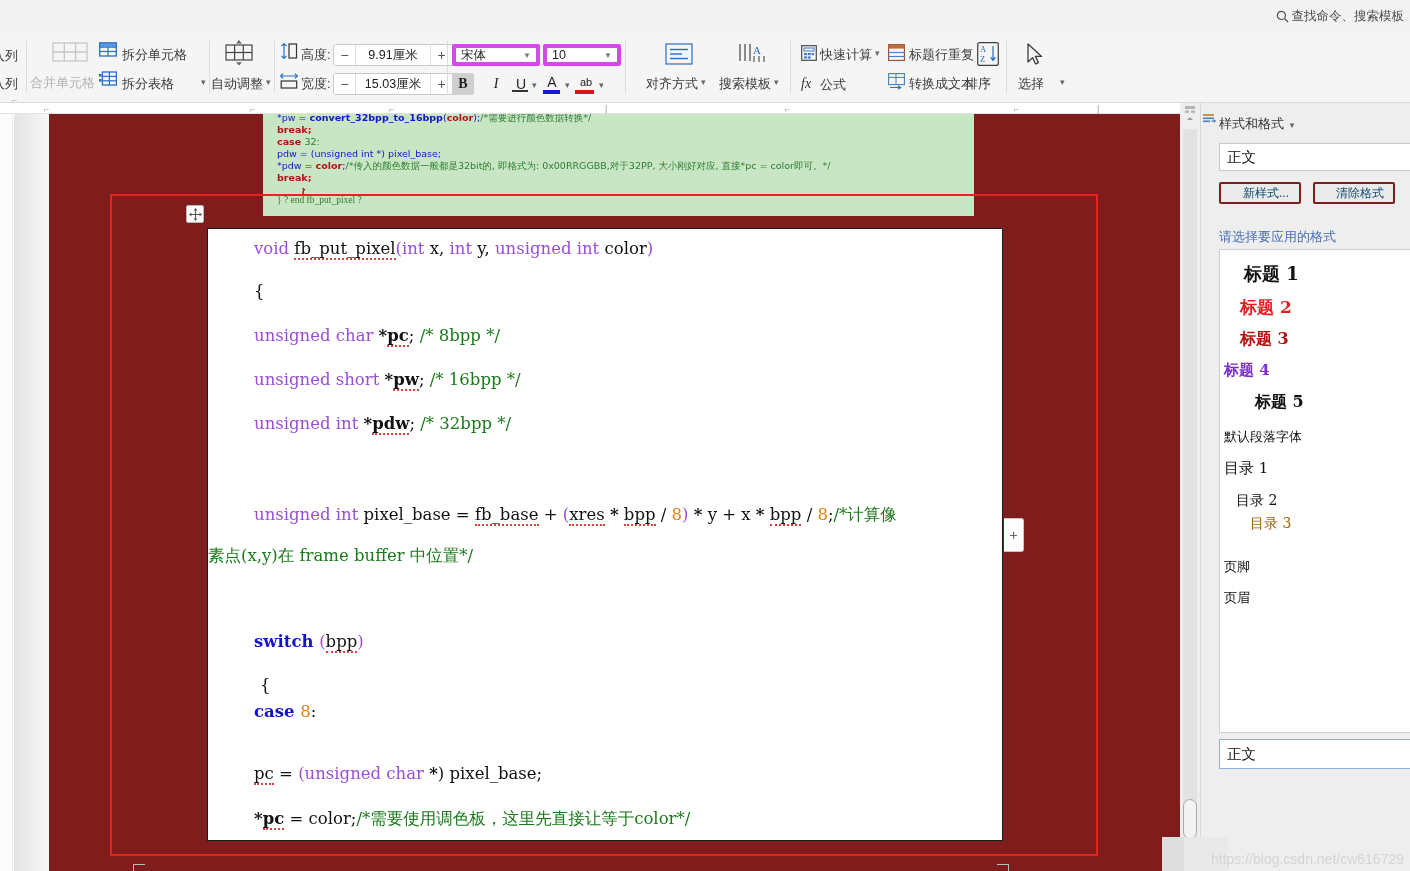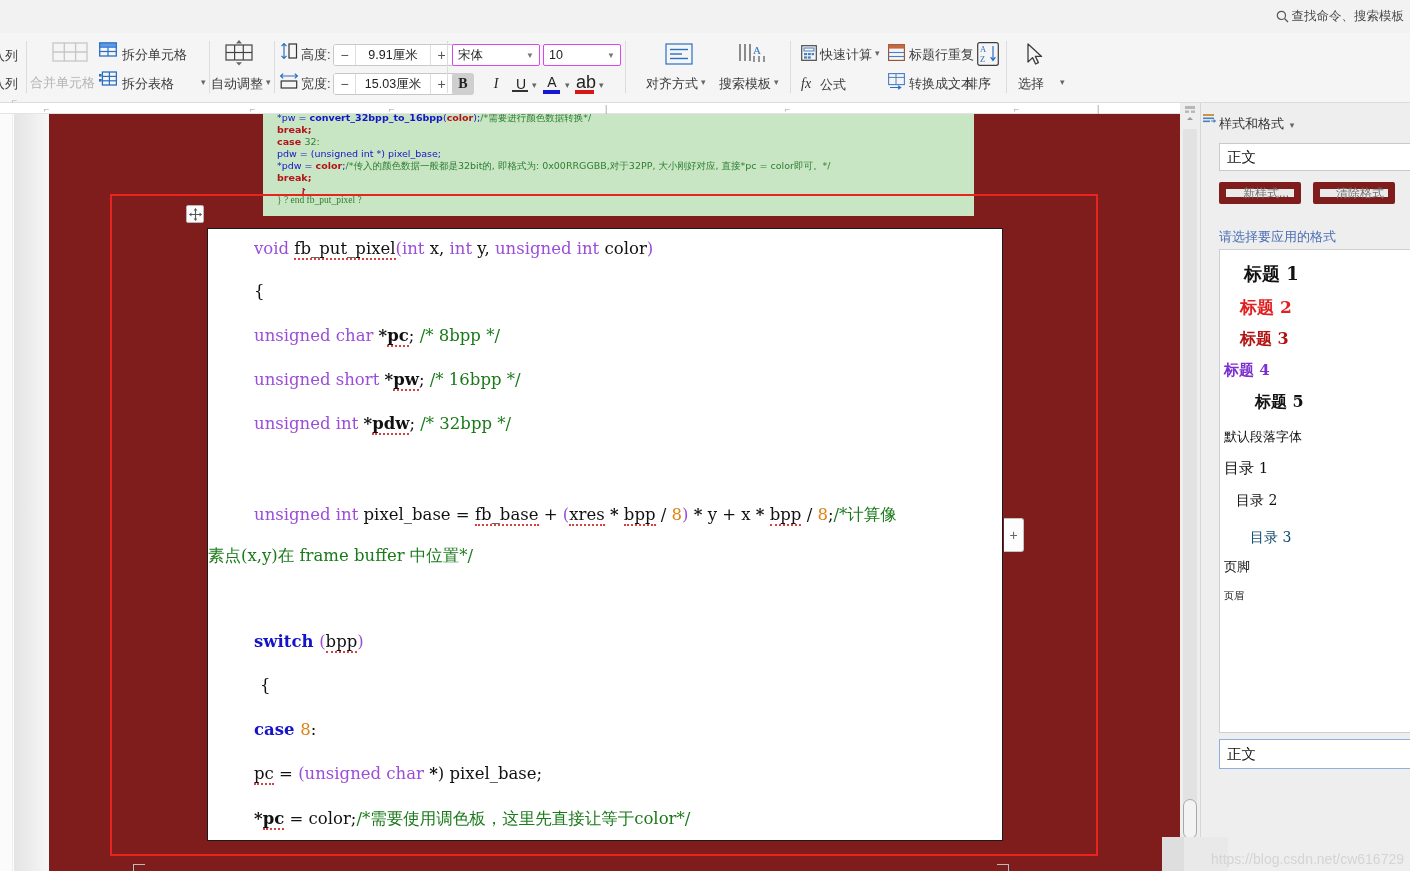--- a/index.html
+++ b/index.html
@@ -50,21 +50,21 @@
     font-size:14px; color:#555; background:#fff; cursor:default;
   }
   .stepper .sdiv { width:1px; height:20px; background:#dedede; }
   .stepper .sval {
     width:74px; text-align:center; font-size:12.5px; color:#222;
     white-space:nowrap; overflow:hidden;
   }
 
   
   .combo {
-    position:absolute; height:22px; border:1px solid #d946ef; background:#fff;
+    position:absolute; height:22px; border:4px solid #d946ef; background:#fff;
     border-radius:2px; display:flex; align-items:center; padding-left:5px;
     font-size:12.5px; color:#222;
   }
   .combo .carr { position:absolute; right:5px; font-size:8px; color:#777; }
 
   .fbtn {
     position:absolute; width:22px; height:22px; display:flex;
     align-items:center; justify-content:center; font-size:14px; color:#222;
     border-radius:3px;
   }
@@ -174,22 +174,22 @@
     position:absolute; left:18px; top:12px; font-size:13px; color:#333; white-space:nowrap;
   }
   .sp-pinicon { position:absolute; left:0px; top:8px; }
   .sp-inputtop {
     position:absolute; left:18px; top:40px; width:200px; height:28px;
     background:#fff; border:1px solid #c9c9c9; display:flex; align-items:center;
     padding-left:7px; font-size:14.5px; color:#111;
   }
   .sp-btn {
     position:absolute; top:79px; height:22px; background:#eaeaea;
-    border:7px solid #7f1d1d; border-radius:2px; display:flex;
-    align-items:center; justify-content:center; font-size:12px; color:#737373;padding-left:12px;
+    border:2px solid #7f1d1d; border-radius:2px; display:flex;
+    align-items:center; justify-content:center; font-size:12px; color:#0c4a6e;padding-left:12px;
   }
   .sp-hint {
     position:absolute; left:18px; top:125px; font-size:13px; color:#4a6fb5; white-space:nowrap;
   }
   .sp-list {
     position:absolute; left:18px; top:146px; width:200px; height:484px;
     background:#fff; border:1px solid #cfcfcf; border-right:none; overflow:hidden;
   }
   .sp-item {
     position:absolute; white-space:nowrap; left:10px;
@@ -322,21 +322,21 @@
       <div class="fbtn" style="left:510px;top:40px;">U</div>
       <div style="position:absolute;left:512px;top:57px;width:16px;height:1.5px;background:#333;"></div>
       <span class="cap dropdn" style="left:530px;top:47px;">▾</span>
     </div>
     <div>
       <div class="fbtn" style="left:541px;top:38px;">A</div>
       <div style="position:absolute;left:543px;top:57px;width:17px;height:3.5px;background:#1616d8;"></div>
       <span class="cap dropdn" style="left:563px;top:47px;">▾</span>
     </div>
     <div>
-      <div class="fbtn" style="left:575px;top:38px;font-size:18px;">ab</div>
+      <div class="fbtn" style="left:575px;top:38px;font-size:11px;">ab</div>
       <div style="position:absolute;left:575px;top:57px;width:19px;height:3.5px;background:#d81616;"></div>
       <span class="cap dropdn" style="left:597px;top:47px;">▾</span>
     </div>
 
     <div class="rsep" style="left:625px;"></div>
 
     <div>
       <svg style="position:absolute;left:665px;top:10px;" width="28" height="22" viewBox="0 0 28 22">
         <rect x="1" y="1" width="26" height="20" fill="none" stroke="#2a6ec4" stroke-width="1.2"></rect>
         <line x1="5" y1="6.5" x2="23" y2="6.5" stroke="#2a6ec4" stroke-width="1.4"></line>
@@ -468,21 +468,21 @@
         <div id="code-lines">
             <div class="cl" style="top: 10px; left: 46px;"><span class="kw">void </span><span class="plain sq">fb_put_pixel</span><span class="kw">(</span><span class="kw">int </span><span class="plain">x, </span><span class="kw">int </span><span class="plain">y, </span><span class="kw">unsigned int </span><span class="plain">color</span><span class="kw">)</span></div>
             <div class="cl" style="top: 53px; left: 46px;"><span class="plain">{</span></div>
             <div class="cl" style="top: 97px; left: 46px;"><span class="kw">unsigned char </span><span class="plain" style="font-weight: bold;"> *</span><span class="plain sq" style="font-weight: bold;">pc</span><span class="plain">;  </span><span class="cmt">/* 8bpp */</span></div>
             <div class="cl" style="top: 141px; left: 46px;"><span class="kw">unsigned short </span><span class="plain" style="font-weight: bold;">*</span><span class="plain sq" style="font-weight: bold;">pw</span><span class="plain">;  </span><span class="cmt">/* 16bpp */</span></div>
             <div class="cl" style="top: 185px; left: 46px;"><span class="kw">unsigned int </span><span class="plain" style="font-weight: bold;">   *</span><span class="plain sq" style="font-weight: bold;">pdw</span><span class="plain">; </span><span class="cmt">/* 32bpp */</span></div>
             <div class="cl" style="top: 275px; left: 46px;"><span class="kw">unsigned int </span><span class="plain">pixel_base = </span><span class="plain sq">fb_base</span><span class="plain"> + </span><span class="kw">(</span><span class="plain sq">xres</span><span class="plain"> </span><span class="plain" style="font-weight: bold;">*</span><span class="plain"> </span><span class="plain sq">bpp</span><span class="plain"> / </span><span class="num">8</span><span class="kw">)</span><span class="plain"> </span><span class="plain" style="font-weight: bold;">*</span><span class="plain"> y + x </span><span class="plain" style="font-weight: bold;">*</span><span class="plain"> </span><span class="plain sq">bpp</span><span class="plain"> / </span><span class="num">8</span><span class="plain">;</span><span class="cmt">/*计算像</span></div>
             <div class="cl" style="top: 316px; left: 0px;"><span class="cmt">素点(x,y)在 frame buffer 中位置*/</span></div>
             <div class="cl" style="top: 403px; left: 46px;"><span class="kwb">switch </span><span class="kw">(</span><span class="plain sq">bpp</span><span class="kw">)</span></div>
             <div class="cl" style="top: 447px; left: 52px;"><span class="plain">{</span></div>
-            <div class="cl" style="top: 491px; left: 46px;"><span class="kwb">case </span><span class="num">8</span><span class="plain">:</span></div>
+            <div class="cl" style="top: 473px; left: 46px;"><span class="kwb">case </span><span class="num">8</span><span class="plain">:</span></div>
             <div class="cl" style="top: 535px; left: 46px;"><span class="plain sq">pc</span><span class="plain"> = </span><span class="kw">(</span><span class="kw">unsigned char </span><span class="plain" style="font-weight: bold;">*</span><span class="plain">) pixel_base;</span></div>
             <div class="cl" style="top: 579px; left: 46px;"><span class="plain" style="font-weight: bold;">*</span><span class="plain sq" style="font-weight: bold;">pc</span><span class="plain"> = color;</span><span class="cmt">/*需要使用调色板，这里先直接让等于color*/</span></div>
           </div>
       </div>
 
       <div class="addcol">+</div>
 
       <div class="foldmark" style="left:84px;top:750px;border-left:1px solid #bbb;border-top:1px solid #bbb;"></div>
       <div class="foldmark" style="left:948px;top:750px;border-right:1px solid #bbb;border-top:1px solid #bbb;"></div>
     </div>
@@ -521,23 +521,23 @@
     <div class="sp-list">
       <div id="style-items">
           <div class="sp-item" style="top: 12px; left: 24px; font-size: 18px; color: rgb(17, 17, 17); font-weight: bold;">标题 1</div>
           <div class="sp-item" style="top: 46px; left: 20px; font-size: 17px; color: rgb(224, 32, 32); font-weight: bold;">标题 2</div>
           <div class="sp-item" style="top: 79px; left: 20px; font-size: 16px; color: rgb(179, 18, 18); font-weight: bold;">标题 3</div>
           <div class="sp-item" style="top: 111px; left: 4px; font-size: 15px; color: rgb(123, 47, 207); font-weight: bold;">标题 4</div>
           <div class="sp-item" style="top: 142px; left: 35px; font-size: 16px; color: rgb(17, 17, 17); font-weight: bold;">标题 5</div>
           <div class="sp-item" style="top: 178px; left: 4px; font-size: 13px; color: rgb(17, 17, 17); font-weight: normal;">默认段落字体</div>
           <div class="sp-item" style="top: 209px; left: 4px; font-size: 15px; color: rgb(17, 17, 17); font-weight: normal;">目录 1</div>
           <div class="sp-item" style="top: 242px; left: 16px; font-size: 14px; color: rgb(17, 17, 17); font-weight: normal;">目录 2</div>
-          <div class="sp-item" style="top: 279px; left: 30px; font-size: 14px; color: #0c4a6e; font-weight: normal;">目录 3</div>
+          <div class="sp-item" style="top: 265px; left: 30px; font-size: 14px; color: #a16207; font-weight: normal;">目录 3</div>
           <div class="sp-item" style="top: 308px; left: 4px; font-size: 13px; color: rgb(17, 17, 17); font-weight: normal;">页脚</div>
-          <div class="sp-item" style="top: 339px; left: 4px; font-size: 10px; color: rgb(17, 17, 17); font-weight: normal;">页眉</div>
+          <div class="sp-item" style="top: 339px; left: 4px; font-size: 13px; color: rgb(17, 17, 17); font-weight: normal;">页眉</div>
         </div>
     </div>
 
     <div class="sp-inputbot">正文</div>
   </div>
 
   <div class="wm-tile"></div>
   <div class="wm-tile2"></div>
   <div class="watermark">https://blog.csdn.net/cw616729</div>
 

